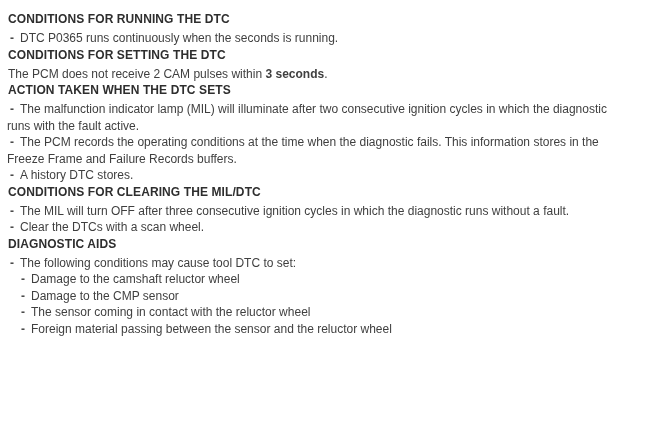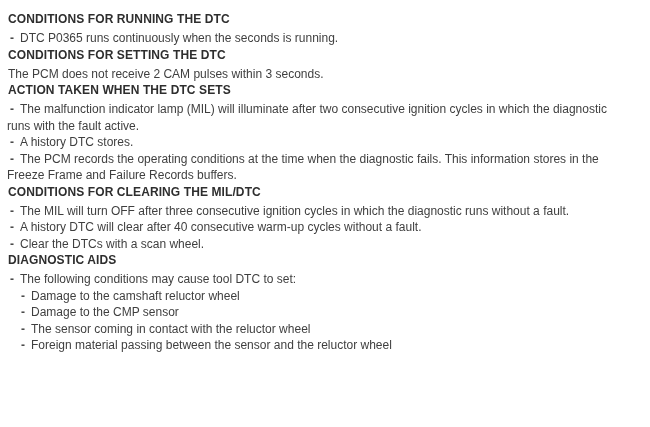--- a/index.html
+++ b/index.html
@@ -43,21 +43,21 @@
     font-weight: bold;
     color: #4a4a4a;
     padding-left: 3px;
     margin-right: 6px;
   }
   li.sub .dash { padding-left: 14px; }
   p.body-line {
     margin: 0;
     padding-left: 1px;
   }
-  .bold { font-weight: normal; }
+  .bold { font-weight: bold; }
 </style>
 </head>
 <body>
 
 <main>
 
   <section>
     <h3>CONDITIONS FOR RUNNING THE DTC</h3>
     <ul>
       <li class="top"><span class="dash">-</span><span>DTC P0365 runs continuously when the seconds is running.</span></li>
@@ -66,30 +66,29 @@
 
   <section>
     <h3>CONDITIONS FOR SETTING THE DTC</h3>
     <p class="body-line"><span>The PCM does not receive 2 CAM pulses within </span><span class="bold">3 seconds</span><span>.</span></p>
   </section>
 
   <section>
     <h3>ACTION TAKEN WHEN THE DTC SETS</h3>
     <ul>
       <li class="top"><span class="dash">-</span><span>The malfunction indicator lamp (MIL) will illuminate after two consecutive ignition cycles in which the diagnostic runs with the fault active.</span></li>
+      <li class="top"><span class="dash">-</span><span>The PCM records the operating conditions at the time when the diagnostic fails. This information stores in the Freeze Frame and Failure Records buffers.</span></li>
       <li class="top"><span class="dash">-</span><span>A history DTC stores.</span></li>
-      <li class="top"><span class="dash">-</span><span>The PCM records the operating conditions at the time when the diagnostic fails. This information stores in the Freeze Frame and Failure Records buffers.</span></li>
     </ul>
   </section>
 
   <section>
     <h3>CONDITIONS FOR CLEARING THE MIL/DTC</h3>
     <ul>
       <li class="top"><span class="dash">-</span><span>The MIL will turn OFF after three consecutive ignition cycles in which the diagnostic runs without a fault.</span></li>
-      <li class="top"><span class="dash">-</span><span>A history DTC will clear after 40 consecutive warm-up cycles without a fault.</span></li>
       <li class="top"><span class="dash">-</span><span>Clear the DTCs with a scan wheel.</span></li>
     </ul>
   </section>
 
   <section>
     <h3>DIAGNOSTIC AIDS</h3>
     <ul>
       <li class="top"><span class="dash">-</span><span>The following conditions may cause tool DTC to set:</span></li>
       <li class="sub"><span class="dash">-</span><span>Damage to the camshaft reluctor wheel</span></li>
       <li class="sub"><span class="dash">-</span><span>Damage to the CMP sensor</span></li>

